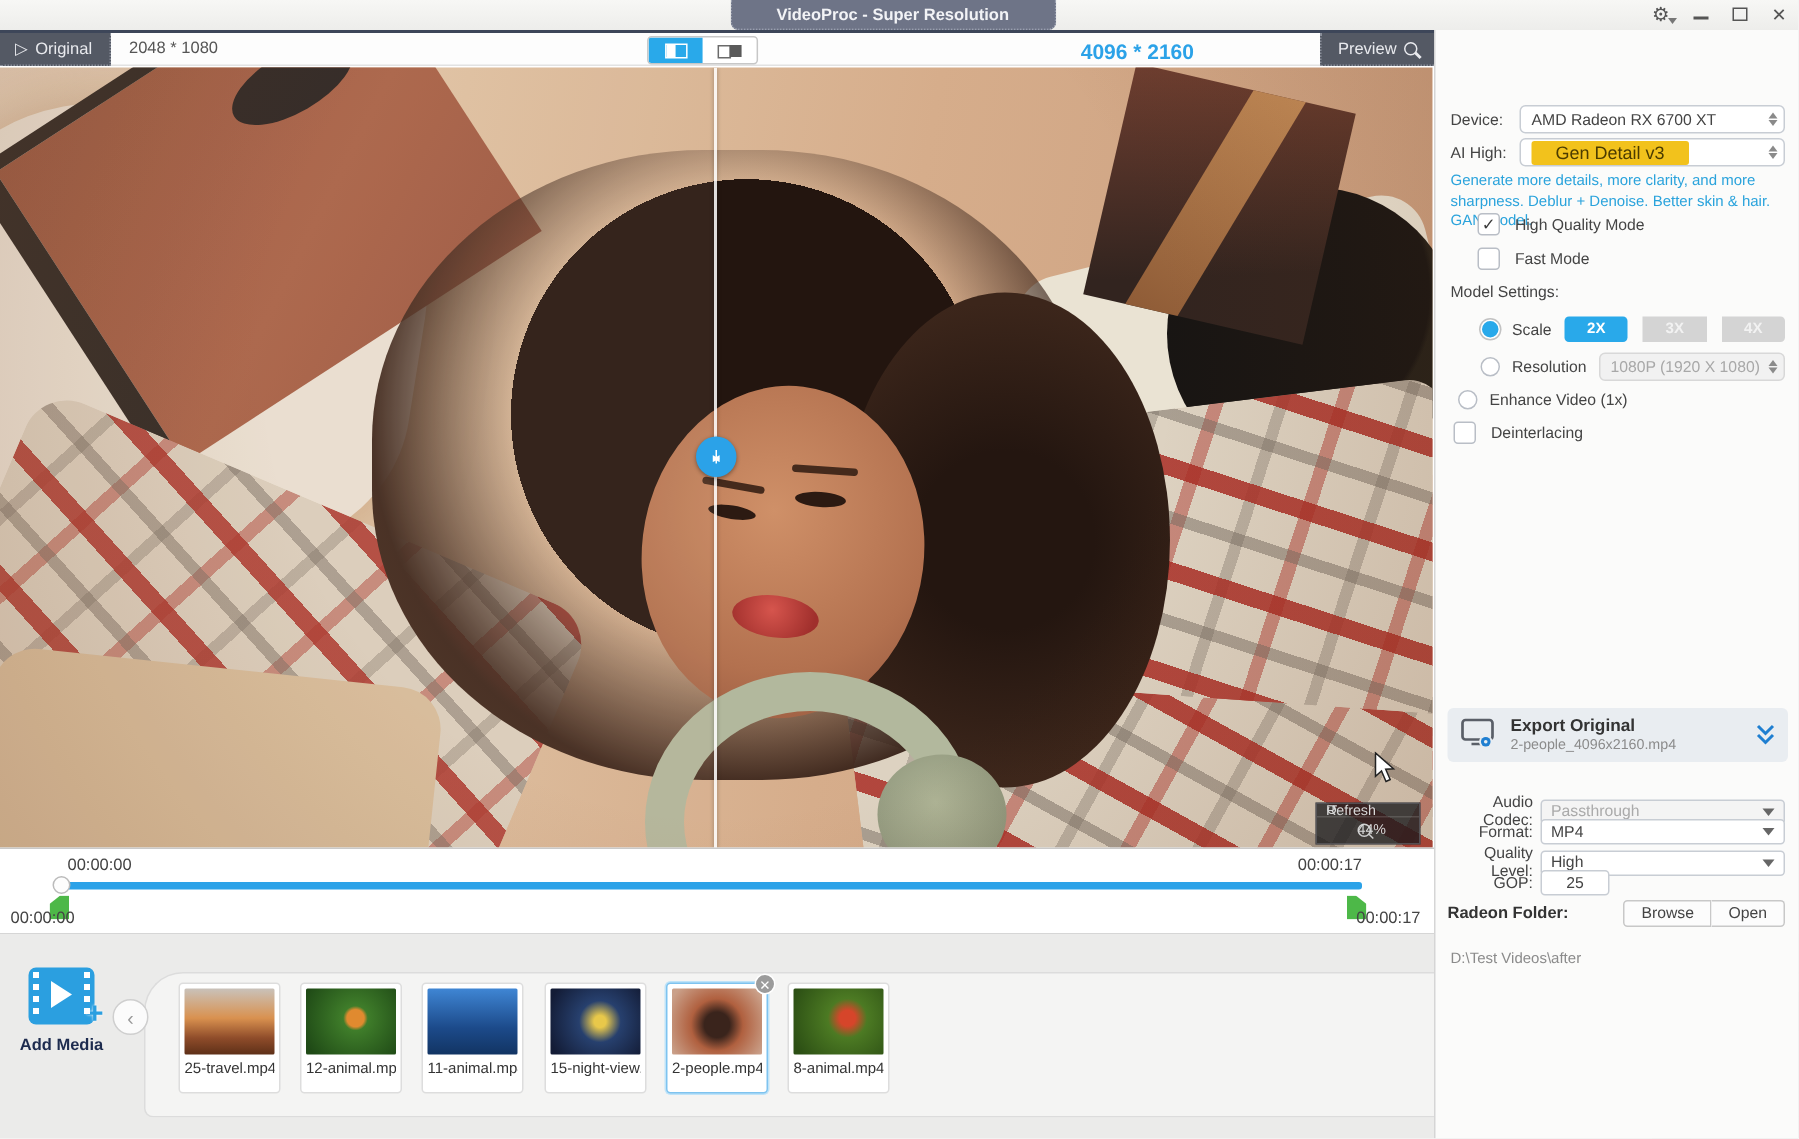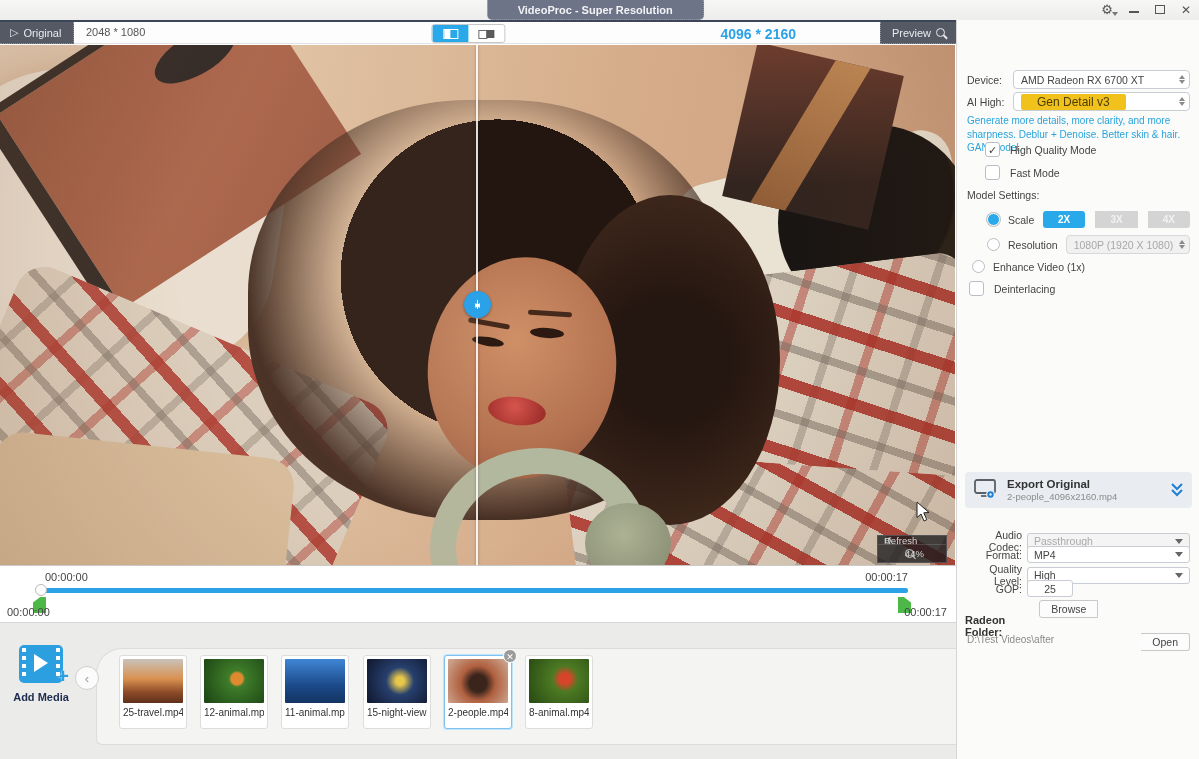--- a/index.html
+++ b/index.html
@@ -140,21 +140,21 @@
   .ex-title { font-size:11.5px; font-weight:bold; color:#333; }
   .ex-file { font-size:9.5px; color:#8b8b8b; margin-top:1px; }
   .exrow { position:absolute; left:8px; right:9px; display:flex; align-items:center; }
   .exlbl { width:62px; flex:none; text-align:right; padding-right:5px; }
   .exfield { flex:1; height:17px; background:#fff; border:1px solid #c8cdd4; border-radius:3px; display:flex; align-items:center; padding:0 6px; position:relative; }
   .exfield .dcaret { margin-left:auto; width:0; height:0; border:4px solid transparent; border-top:5px solid #666; margin-top:4px; }
   .exfield.disabled { background:#f4f4f4; color:#aaa; }
   .gop-box { width:46px; height:17px; background:#fff; border:1px solid #c8cdd4; border-radius:3px; text-align:center; line-height:16px; }
   .ofbtn { height:18px; padding:0 11px; background:#fcfcfc; border:1px solid #c8c8c8; font-size:10.5px; color:#444; display:flex; align-items:center; }
   .ofbtn.bleft { border-radius:3px 0 0 3px; }
-  .ofbtn.bright { border-radius:0 3px 3px 0; border-left:none;margin-top:33px; }
+  .ofbtn.bright { border-radius:0 3px 3px 0; border-left:none; }
   .path { position:absolute; left:10px; top:614px; color:#8b8b8b; font-size:10px; }
 </style>
 </head>
 <body>
 
 <div class="app">
 
   <div class="titlebar">
     <div class="title-tab">VideoProc  -  Super Resolution</div>
     <div class="win-controls">
@@ -407,21 +407,21 @@
           <span class="dcaret"></span>
       </div>
     </div>
     <div class="exrow" style="top:560px;">
       <span class="exlbl">GOP:</span>
       <div class="gop-box">25</div>
     </div>
 
     <div class="exrow" style="top:580px;">
       <span style="font-weight:bold; color:#333; font-size:11px;">Radeon Folder:</span>
-      <div style="margin-left:auto; display:flex;gap:43px;">
+      <div style="margin-left:auto; display:flex;">
         <span class="ofbtn bleft">Browse</span>
         <span class="ofbtn bright">Open</span>
       </div>
     </div>
     <div class="path">D:\Test Videos\after</div>
   </div>
 
 </div>
 
 </body></html>

